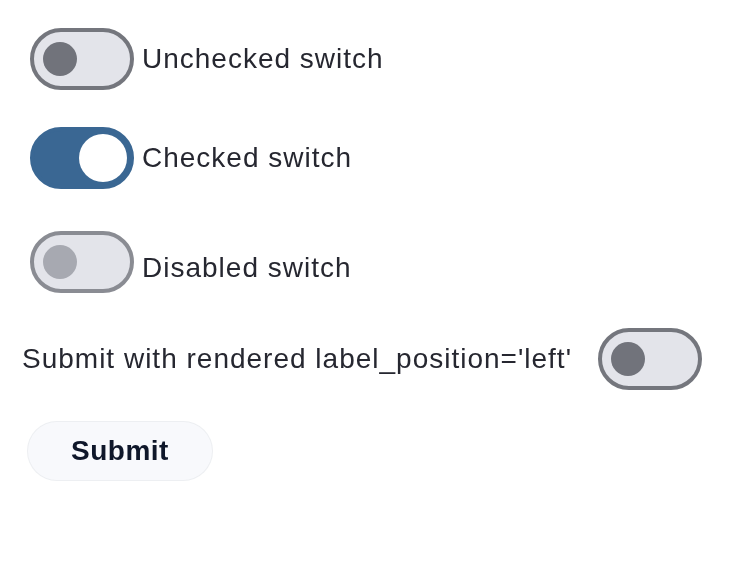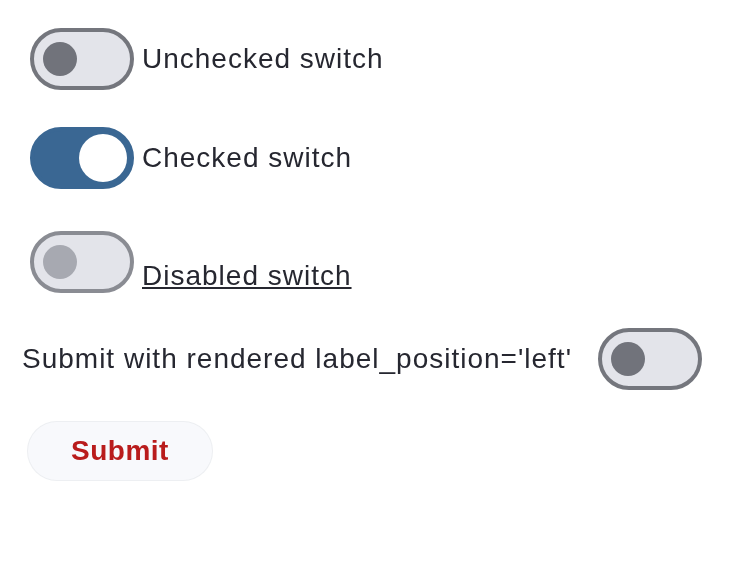--- a/index.html
+++ b/index.html
@@ -68,35 +68,35 @@
     color: #262730;
     white-space: nowrap;
   }
 
   
   .sw-1 { left: 30px;  top: 28px;  }
   .lb-1 { left: 142px; top: 28px;  }
   .sw-2 { left: 30px;  top: 127px; }
   .lb-2 { left: 126px; top: 127px; margin-left: 16px; }
   .sw-3 { left: 30px;  top: 231px; }
-  .lb-3 { left: 142px; top: 245px; text-decoration: underline; }
+  .lb-3 { left: 142px; top: 237px; }
   .lb-4 { left: 22px;  top: 328px; }
   .sw-4 { left: 598px; top: 328px; }
 
   
   .submit-btn {
     position: absolute;
     left: 27px;
     top: 421px;
     width: 186px;
     height: 60px;
     border-radius: 30px;
     border: 1px solid rgba(49, 51, 63, 0.05);
     background: #f8f9fc;
-    color: #b91c1c;
+    color: #0f172a;
     font-family: "Liberation Sans", "DejaVu Sans", sans-serif;
     font-size: 28px;
     font-weight: 600;
     letter-spacing: 0.5px;
     text-align: center;
     cursor: pointer;
   }
 </style>
 </head>
 <body>

